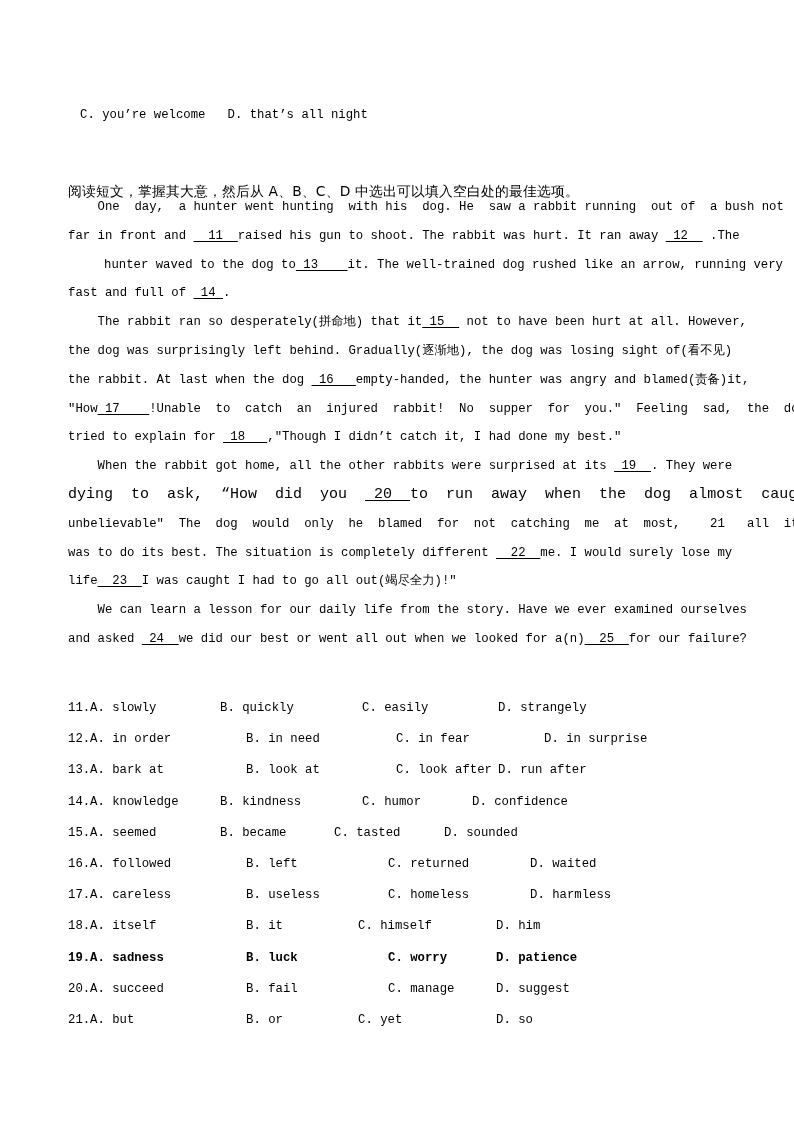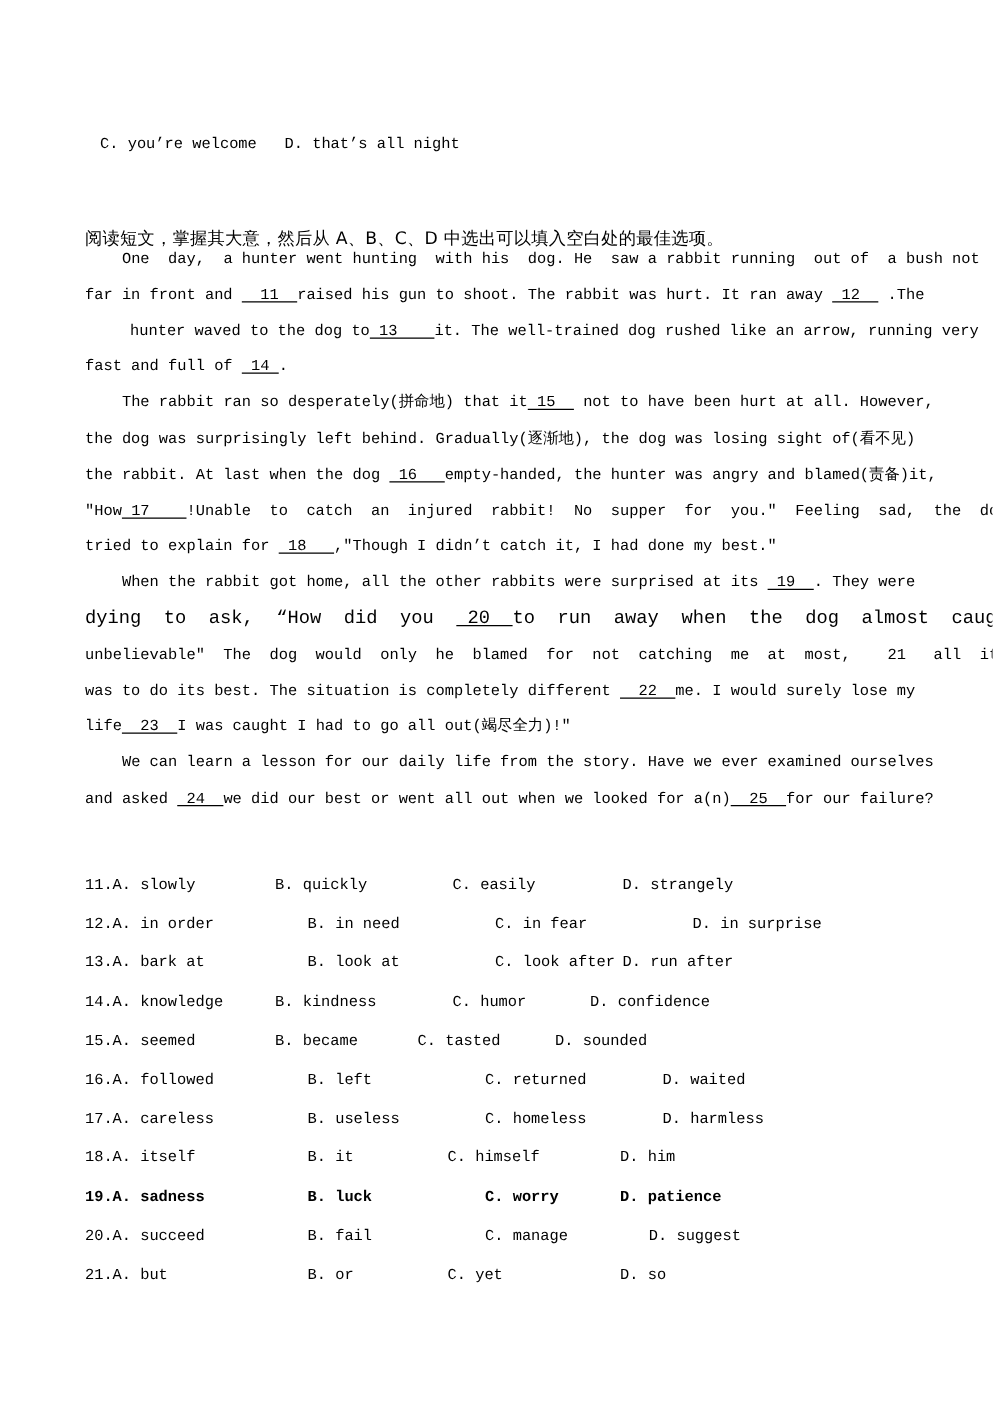--- a/index.html
+++ b/index.html
@@ -95,25 +95,25 @@
       <div class="line mono" style="top: 488px; left: 68px; font-size: 15px;"><span>dying  to  ask,  “How  did  you  </span><span class="blank"> 20  </span><span>to  run  away  when  the  dog  almost  caught  you?  it’ s</span></div>
       <div class="line mono" style="top: 516.8px; left: 68px; font-size: 12.3px;"><span>unbelievable″  The  dog  would  only  he  blamed  for  not  catching  me  at  most,    21   all  it  did</span></div>
       <div class="line mono" style="top: 545.6px; left: 68px; font-size: 12.3px;"><span>was to do its best. The situation is completely different </span><span class="blank">  22  </span><span>me. I would surely lose my</span></div>
       <div class="line mono" style="top: 574.4px; left: 68px; font-size: 12.3px;"><span>life</span><span class="blank">  23  </span><span>I was caught I had to go all out(竭尽全力)!″</span></div>
       <div class="line mono" style="top: 603.2px; left: 68px; font-size: 12.3px;"><span>    </span><span>We can learn a lesson for our daily life from the story. Have we ever examined ourselves</span></div>
       <div class="line mono" style="top: 632px; left: 68px; font-size: 12.3px;"><span>and asked </span><span class="blank"> 24  </span><span>we did our best or went all out when we looked for a(n)</span><span class="blank">  25  </span><span>for our failure?</span></div>
     </div>
 
   <div id="questions-container">
       <div class="optrow" style="top: 700px;"><span class="seg" style="left: 0px;">11.</span><span class="seg" style="left: 22px;">A. slowly</span><span class="seg" style="left: 152px;">B. quickly</span><span class="seg" style="left: 294px;">C. easily</span><span class="seg" style="left: 430px;">D. strangely</span></div>
-      <div class="optrow" style="top: 731.2px;"><span class="seg" style="left: 0px;">12.</span><span class="seg" style="left: 22px;">A. in order</span><span class="seg" style="left: 178px;">B. in need</span><span class="seg" style="left: 328px;">C. in fear</span><span class="seg" style="left: 486px;">D. in surprise</span></div>
+      <div class="optrow" style="top: 731.2px;"><span class="seg" style="left: 0px;">12.</span><span class="seg" style="left: 22px;">A. in order</span><span class="seg" style="left: 178px;">B. in need</span><span class="seg" style="left: 328px;">C. in fear</span><span class="seg" style="left: 476px;">D. in surprise</span></div>
       <div class="optrow" style="top: 762.4px;"><span class="seg" style="left: 0px;">13.</span><span class="seg" style="left: 22px;">A. bark at</span><span class="seg" style="left: 178px;">B. look at</span><span class="seg" style="left: 328px;">C. look after</span><span class="seg" style="left: 430px;">D. run after</span></div>
       <div class="optrow" style="top: 793.6px;"><span class="seg" style="left: 0px;">14.</span><span class="seg" style="left: 22px;">A. knowledge</span><span class="seg" style="left: 152px;">B. kindness</span><span class="seg" style="left: 294px;">C. humor</span><span class="seg" style="left: 404px;">D. confidence</span></div>
       <div class="optrow" style="top: 824.8px;"><span class="seg" style="left: 0px;">15.</span><span class="seg" style="left: 22px;">A. seemed</span><span class="seg" style="left: 152px;">B. became</span><span class="seg" style="left: 266px;">C. tasted</span><span class="seg" style="left: 376px;">D. sounded</span></div>
       <div class="optrow" style="top: 856px;"><span class="seg" style="left: 0px;">16.</span><span class="seg" style="left: 22px;">A. followed</span><span class="seg" style="left: 178px;">B. left</span><span class="seg" style="left: 320px;">C. returned</span><span class="seg" style="left: 462px;">D. waited</span></div>
       <div class="optrow" style="top: 887.2px;"><span class="seg" style="left: 0px;">17.</span><span class="seg" style="left: 22px;">A. careless</span><span class="seg" style="left: 178px;">B. useless</span><span class="seg" style="left: 320px;">C. homeless</span><span class="seg" style="left: 462px;">D. harmless</span></div>
       <div class="optrow" style="top: 918.4px;"><span class="seg" style="left: 0px;">18.</span><span class="seg" style="left: 22px;">A. itself</span><span class="seg" style="left: 178px;">B. it</span><span class="seg" style="left: 290px;">C. himself</span><span class="seg" style="left: 428px;">D. him</span></div>
       <div class="optrow" style="top: 949.6px; font-weight: bold;"><span class="seg" style="left: 0px;">19.</span><span class="seg" style="left: 22px;">A. sadness</span><span class="seg" style="left: 178px;">B. luck</span><span class="seg" style="left: 320px;">C. worry</span><span class="seg" style="left: 428px;">D. patience</span></div>
-      <div class="optrow" style="top: 980.8px;"><span class="seg" style="left: 0px;">20.</span><span class="seg" style="left: 22px;">A. succeed</span><span class="seg" style="left: 178px;">B. fail</span><span class="seg" style="left: 320px;">C. manage</span><span class="seg" style="left: 451px;">D. suggest</span></div>
+      <div class="optrow" style="top: 980.8px;"><span class="seg" style="left: 0px;">20.</span><span class="seg" style="left: 22px;">A. succeed</span><span class="seg" style="left: 178px;">B. fail</span><span class="seg" style="left: 320px;">C. manage</span><span class="seg" style="left: 428px;">D. suggest</span></div>
       <div class="optrow" style="top: 1012px;"><span class="seg" style="left: 0px;">21.</span><span class="seg" style="left: 22px;">A. but</span><span class="seg" style="left: 178px;">B. or</span><span class="seg" style="left: 290px;">C. yet</span><span class="seg" style="left: 428px;">D. so</span></div>
     </div>
 
 </div>
 
 </body></html>

